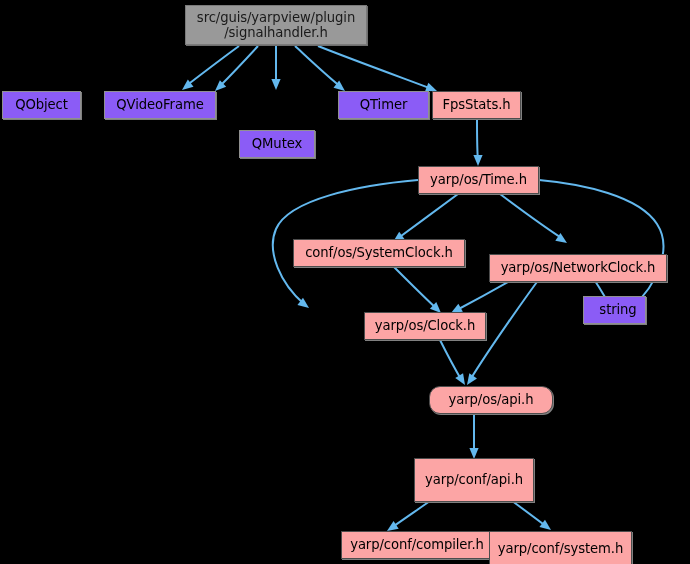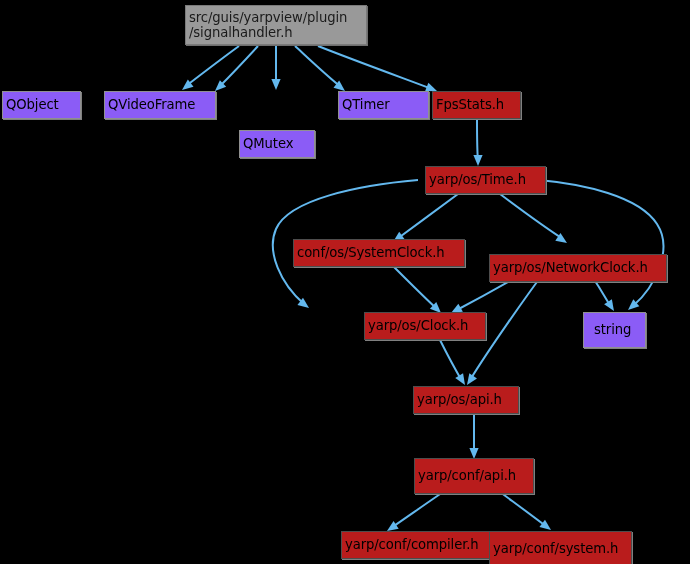--- a/index.html
+++ b/index.html
@@ -21,28 +21,29 @@
     top: 0;
     width: 690px;
     height: 564px;
   }
   .gnode {
     position: absolute;
     box-sizing: border-box;
     display: flex;
     align-items: center;
     justify-content: center;
+    text-align: center;
     line-height: 1.17;
     font-size: 13.2px;
     color: #000000;
     white-space: pre-line;
     letter-spacing: -0.1px;
   }
   .gnode.fill-white {
-    background: #b91c1c;
+    background: #fca5a5;
     border: 1px solid #4d4d4d;
     box-shadow: 1px 1px 0 0 #808080;
   }
   .gnode.fill-grey {
     background: #8b5cf6;
     border: 1px solid #909090;
     box-shadow: 1px 1px 0 0 #808080;
   }
   .gnode.fill-root {
     background: #999999;
@@ -100,23 +101,23 @@
       <polygon points="0,0 -11,4.6 -11,-4.6" fill="#63b8ee" transform="translate(551,530) rotate(37)"></polygon>
     </svg>
   <div id="nodes-layer">
       <div class="gnode fill-root" style="left: 185px; top: 5px; width: 182px; height: 40px;"><span class="lbl">src/guis/yarpview/plugin
 /signalhandler.h</span></div>
       <div class="gnode fill-grey" style="left: 2px; top: 91px; width: 79px; height: 28px;"><span class="lbl">QObject</span></div>
       <div class="gnode fill-grey" style="left: 104px; top: 91px; width: 112px; height: 28px;"><span class="lbl">QVideoFrame</span></div>
       <div class="gnode fill-grey" style="left: 239px; top: 91px; width: 76px; height: 28px; margin-top: 39px;"><span class="lbl">QMutex</span></div>
       <div class="gnode fill-grey" style="left: 338px; top: 91px; width: 91px; height: 28px;"><span class="lbl">QTimer</span></div>
       <div class="gnode fill-white" style="left: 432px; top: 91px; width: 89px; height: 28px;"><span class="lbl">FpsStats.h</span></div>
-      <div class="gnode fill-white" style="left: 418px; top: 166px; width: 121px; height: 28px; margin-left: 7px;"><span class="lbl">yarp/os/Time.h</span></div>
+      <div class="gnode fill-white" style="left: 418px; top: 166px; width: 121px; height: 28px;"><span class="lbl">yarp/os/Time.h</span></div>
       <div class="gnode fill-white" style="left: 293px; top: 239px; width: 172px; height: 28px;"><span class="lbl">conf/os/SystemClock.h</span></div>
       <div class="gnode fill-white" style="left: 489px; top: 254px; width: 178px; height: 28px;"><span class="lbl">yarp/os/NetworkClock.h</span></div>
       <div class="gnode fill-white" style="left: 364px; top: 312px; width: 122px; height: 28px;"><span class="lbl">yarp/os/Clock.h</span></div>
-      <div class="gnode fill-grey" style="left: 583px; top: 312px; width: 63px; height: 36px; padding-left: 7px;"><span class="lbl">string</span></div>
-      <div class="gnode fill-white" style="left: 413px; top: 386px; width: 106px; height: 28px;"><span class="lbl">yarp/os/api.h</span></div>
-      <div class="gnode fill-white" style="left: 414px; top: 458px; width: 120px; height: 36px;"><span class="lbl">yarp/conf/api.h</span></div>
+      <div class="gnode fill-grey" style="left: 583px; top: 296px; width: 63px; height: 28px; padding-left: 7px;"><span class="lbl">string</span></div>
+      <div class="gnode fill-white" style="left: 429px; top: 386px; width: 124px; height: 28px; border-radius: 11px;"><span class="lbl">yarp/os/api.h</span></div>
+      <div class="gnode fill-white" style="left: 414px; top: 458px; width: 120px; height: 44px;"><span class="lbl">yarp/conf/api.h</span></div>
       <div class="gnode fill-white" style="left: 313px; top: 531px; width: 152px; height: 28px; margin-left: 28px;"><span class="lbl">yarp/conf/compiler.h</span></div>
       <div class="gnode fill-white" style="left: 489px; top: 531px; width: 143px; height: 35px;"><span class="lbl">yarp/conf/system.h</span></div>
     </div>
 </div>
 
 </body></html>

